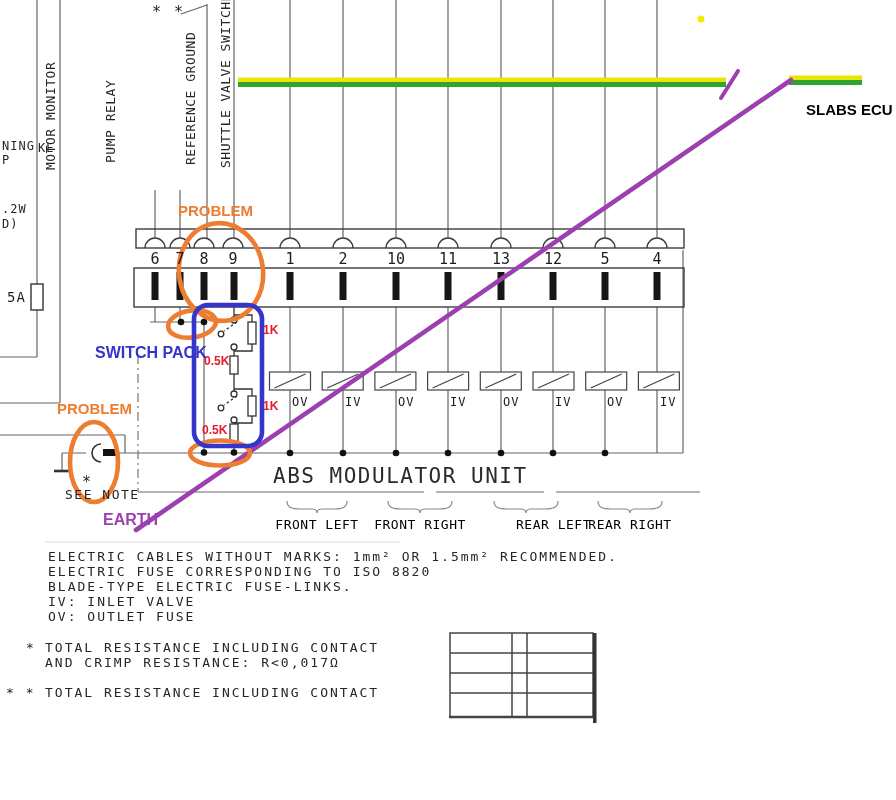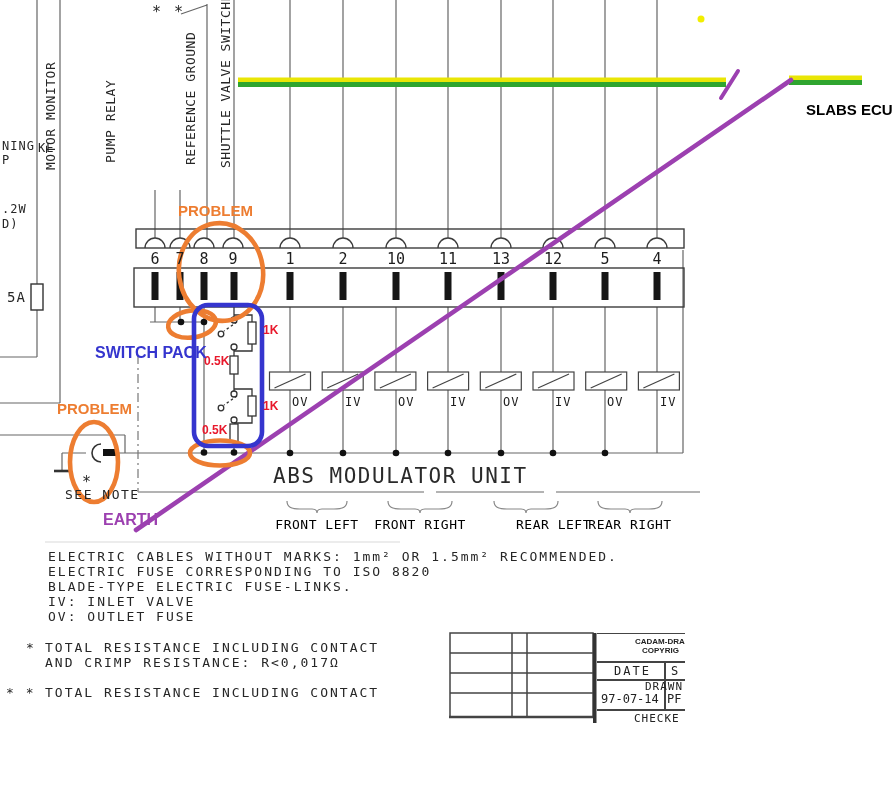--- a/index.html
+++ b/index.html
@@ -231,28 +231,14 @@
   <div class="t" style="left:48px;top:579px;">BLADE-TYPE ELECTRIC FUSE-LINKS.</div>
   <div class="t" style="left:48px;top:594px;">IV: INLET VALVE</div>
   <div class="t" style="left:48px;top:609px;">OV: OUTLET FUSE</div>
 
   <div class="t" style="left:26px;top:640px;">*</div>
   <div class="t" style="left:45px;top:640px;">TOTAL RESISTANCE INCLUDING CONTACT</div>
   <div class="t" style="left:45px;top:655px;">AND CRIMP RESISTANCE: R&lt;0,017Ω</div>
   <div class="t" style="left:6px;top:685px;">* *</div>
   <div class="t" style="left:45px;top:685px;">TOTAL RESISTANCE INCLUDING CONTACT</div>
 
-  <div class="tb-clip">
-    <div class="tb-line" style="left:0;top:27px;width:88px;height:1.5px;"></div>
-    <div class="tb-line" style="left:0;top:45px;width:88px;height:1.5px;"></div>
-    <div class="tb-line" style="left:0;top:75px;width:88px;height:1.5px;"></div>
-    <div class="tb-line" style="left:67px;top:27px;width:1.5px;height:48px;"></div>
-    <div class="tb-text" style="left:38px;top:3px;font-family:'Liberation Sans',sans-serif;font-weight:bold;font-size:8px;">CADAM-DRA</div>
-    <div class="tb-text" style="left:45px;top:12px;font-family:'Liberation Sans',sans-serif;font-weight:bold;font-size:8px;">COPYRIG</div>
-    <div class="tb-text" style="left:17px;top:30px;font-size:12px;letter-spacing:2px;">DATE</div>
-    <div class="tb-text" style="left:74px;top:30px;font-size:12px;">S</div>
-    <div class="tb-text" style="left:48px;top:46px;font-size:11px;letter-spacing:1px;">DRAWN</div>
-    <div class="tb-text" style="left:4px;top:58px;font-size:12px;">97-07-14</div>
-    <div class="tb-text" style="left:70px;top:58px;font-size:12px;">PF</div>
-    <div class="tb-text" style="left:37px;top:78px;font-size:11px;letter-spacing:1px;">CHECKE</div>
-  </div>
 
 </div>
 
 </body></html>

